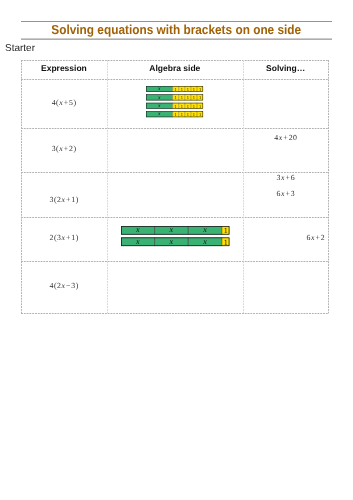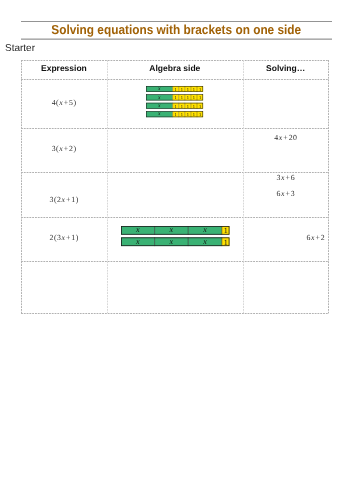--- a/index.html
+++ b/index.html
@@ -252,15 +252,18 @@
           <g>
             <rect x="101.80" y="12.40" width="7.70" height="8.70" fill="#ffe100"></rect>
             <text x="105.65" y="19.62" text-anchor="middle" font-size="8.00" font-family="Liberation Serif, serif" fill="#1a1a1a">1</text>
           </g>
           <line x1="34.60" y1="12.40" x2="34.60" y2="21.10" stroke="#1d1d1d" stroke-width="0.55"></line>
           <line x1="68.20" y1="12.40" x2="68.20" y2="21.10" stroke="#1d1d1d" stroke-width="0.55"></line>
           <line x1="101.80" y1="12.40" x2="101.80" y2="21.10" stroke="#1d1d1d" stroke-width="0.55"></line>
           <rect x="1.40" y="12.80" width="107.70" height="7.90" fill="none" stroke="#1d1d1d" stroke-width="0.8"></rect>
         </svg>
       </div>
+      <div class="cell expr" style="left: 0px; width: 85.8px; top: 201px; height: 52.5px;">
+        <span>4(2<i>x</i><span class="op">−</span>3)</span>
+      </div>
       <div class="cell tilecell" style="left: 85.8px; width: 136px; top: 201px; height: 52.5px;"></div>
     </div>
 </div>
 
 </body></html>

